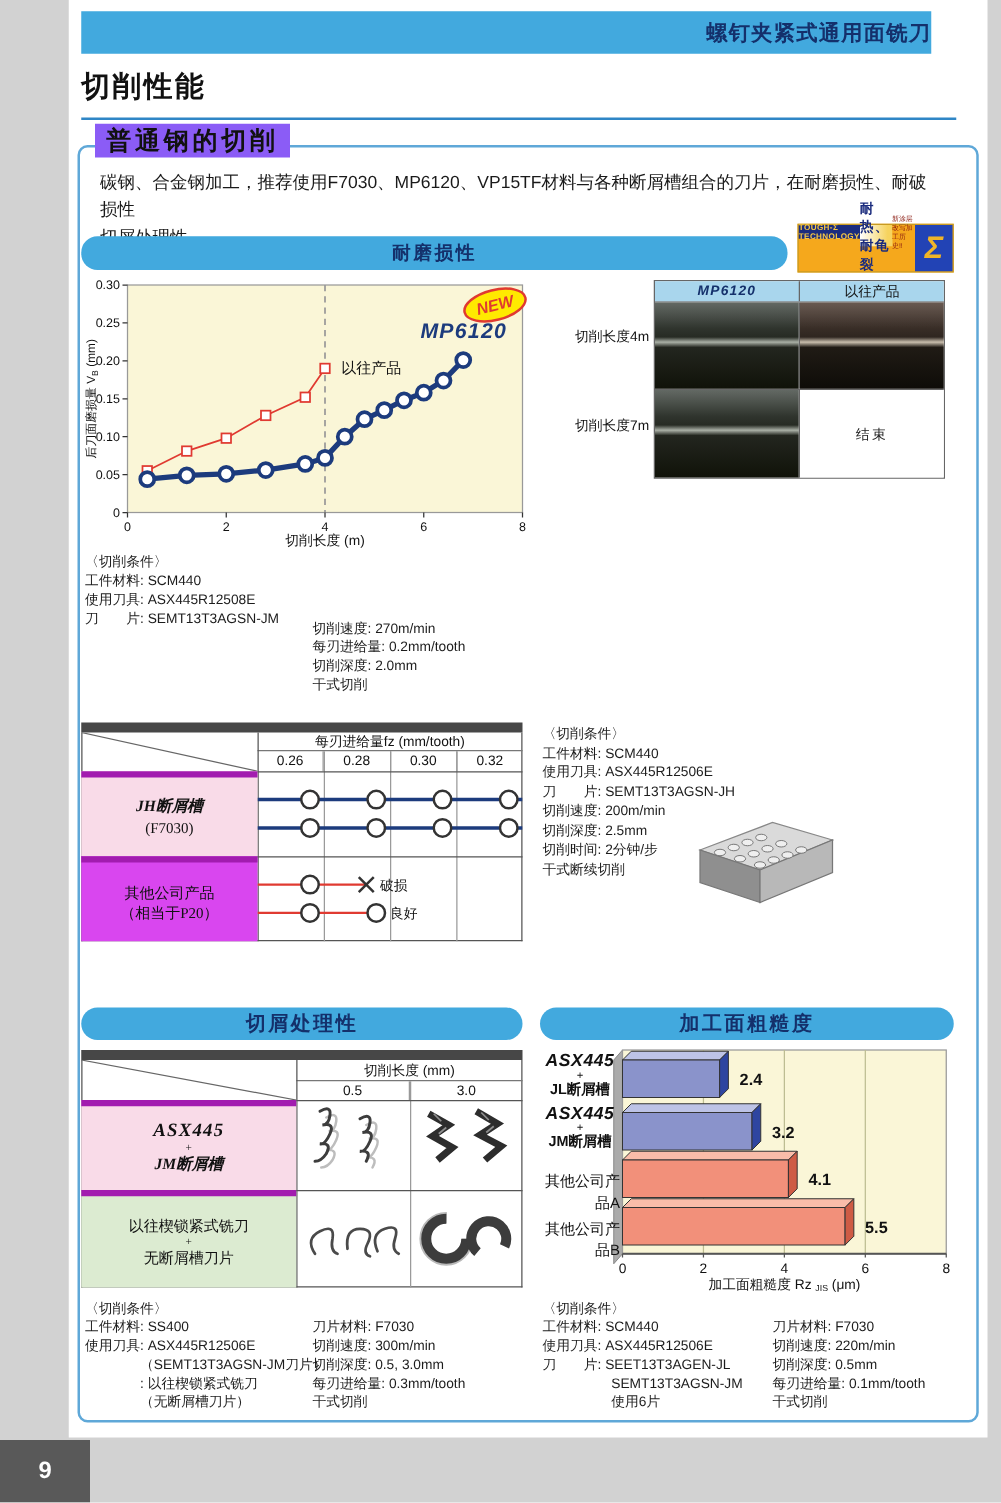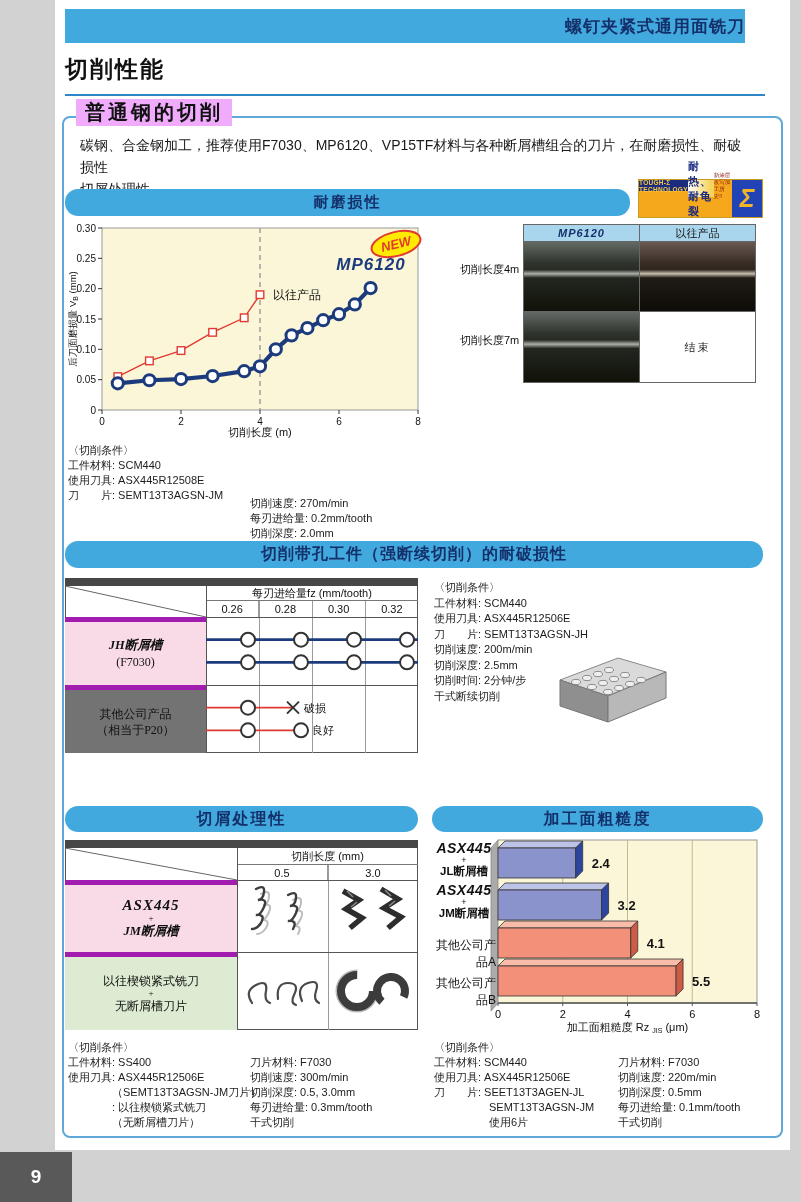--- a/index.html
+++ b/index.html
@@ -8,21 +8,21 @@
   .screen{position:relative;width:801px;height:1202px;background:#D2D2D2;overflow:hidden;}
   .paper{position:absolute;left:55px;top:0;width:735px;height:1150px;background:#ffffff;}
   .abs{position:absolute;}
   
   .topband{left:65px;top:9px;width:680px;height:34px;background:#42A9DE;display:flex;align-items:center;padding-left:20px;justify-content:flex-end;}
   .topband .t{font-size:17px;font-weight:bold;color:#14306B;letter-spacing:1px;}
   .pagetitle{left:65px;top:54px;font-size:23px;font-weight:bold;color:#111;letter-spacing:2px;}
   .titlerule{left:65px;top:94px;width:700px;height:2px;background:#2F86C6;}
   
   .bigbox{left:62px;top:116px;width:721px;height:1022px;border:2px solid #5FA8D8;border-radius:8px;}
-  .boxtitle{left:76px;top:99px;background:#f0abfc;padding:0 9px;font-size:20px;font-weight:bold;color:#111;letter-spacing:3px;z-index:3;}
+  .boxtitle{left:76px;top:99px;background:#8b5cf6;padding:0 9px;font-size:20px;font-weight:bold;color:#111;letter-spacing:3px;z-index:3;}
   .intro{left:80px;top:134px;width:672px;font-size:14px;line-height:22px;color:#1a1a1a;white-space:pre-line;}
   
   .band{background:#42A9DE;border-radius:13px;display:flex;align-items:center;justify-content:center;color:#14306B;font-weight:bold;}
   .band1{left:65px;top:189px;width:565px;height:27px;font-size:15px;letter-spacing:2px;}
   .band2{left:65px;top:541px;width:698px;height:27px;font-size:16px;letter-spacing:1px;}
   .band3{left:65px;top:806px;width:353px;height:26px;font-size:16px;letter-spacing:2px;}
   .band4{left:432px;top:806px;width:331px;height:26px;font-size:16px;letter-spacing:2px;}
   
   .badge{left:638px;top:179px;width:125px;height:39px;display:flex;border:1px solid #C89B22;background:#F5A81C;}
   .badge .lcol{width:95px;display:flex;}
@@ -51,21 +51,21 @@
   
   .dtable{background:#fff;}
   .tbar{position:absolute;left:0;top:0;height:8px;width:100%;background:#474747;}
   .tbL,.tbR,.tbB{position:absolute;background:#555;}
   .fh1{position:absolute;display:flex;align-items:center;justify-content:center;font-size:11px;color:#111;border-bottom:1px solid #777;}
   .fh2{position:absolute;display:flex;}
   .fh2>div{flex:1;display:flex;align-items:center;justify-content:center;font-size:11px;color:#111;border-left:1px solid #999;}
   .fh2>div:first-child{border-left:none;}
   .rowlbl{position:absolute;display:flex;flex-direction:column;align-items:center;justify-content:center;border-top:5px solid #a21caf;font-family:Liberation Serif, serif;}
   .pinkbg{background:#F9DBE8;}
-  .yellowbg{background:#737373;}
+  .yellowbg{background:#d946ef;}
   .greenbg{background:#DCEBD1;}
   .rowlbl .brandline{font-size:15px;font-weight:bold;font-style:italic;color:#111;letter-spacing:1px;}
   .rowlbl .plus{font-size:9px;color:#111;line-height:9px;}
   .rowlbl .brand2{font-size:12.5px;font-weight:bold;color:#111;}
   .rowlbl .brand2 i{font-style:italic;}
   .rowlbl .plain{font-size:12px;color:#111;line-height:16px;}
   .rowsep{position:absolute;height:1px;background:#555;}
   .coldark{position:absolute;width:1px;background:#555;}
   .fdivider{position:absolute;width:1px;background:#9a9a9a;}
   
@@ -182,21 +182,20 @@
     <div class="prow prow1">
       <div class="cellL photo1"></div>
       <div class="photo2"></div>
     </div>
     <div class="prow">
       <div class="cellL photo1"></div>
       <div class="pend">结束</div>
     </div>
   </div>
 
-  <div class="abs band band2">切削带孔工件（强断续切削）的耐破损性</div>
 
   <div class="abs dtable" style="left:65px;top:578px;width:353px;height:175px;">
     <div class="tbar"></div>
     <div class="tbL" style="left:0;top:8px;width:1px;height:167px;"></div>
     <div class="tbR" style="left:352px;top:8px;width:1px;height:167px;"></div>
     <div class="tbB" style="left:0;top:174px;width:353px;height:1px;"></div>
     <svg class="abs" style="left:0;top:8px;" width="141" height="31">
       <line x1="0" y1="0" x2="141" y2="31" stroke="#666" stroke-width="1"></line>
     </svg>
     <div class="fh1" style="left:141px;top:8px;width:212px;height:15px;">每刃进给量fz (mm/tooth)</div>

